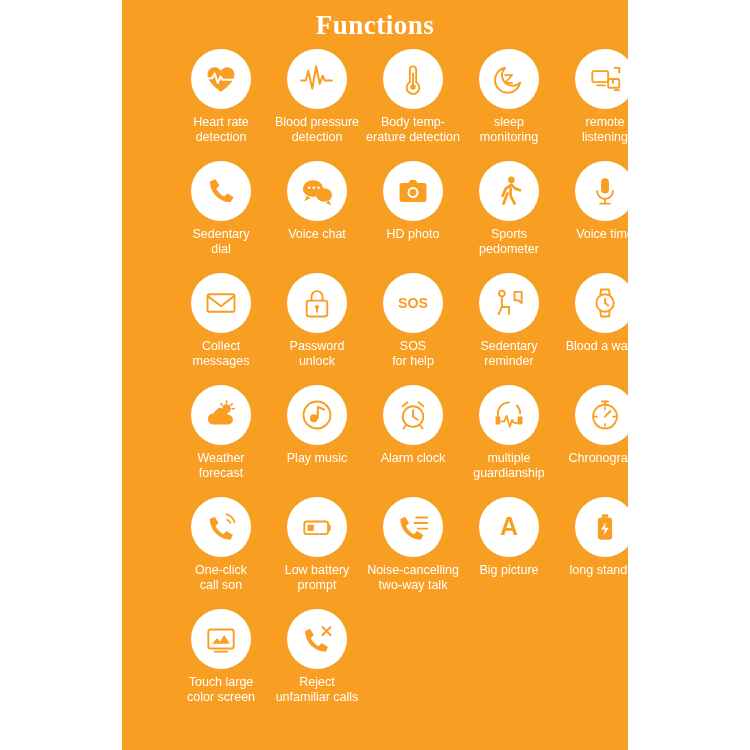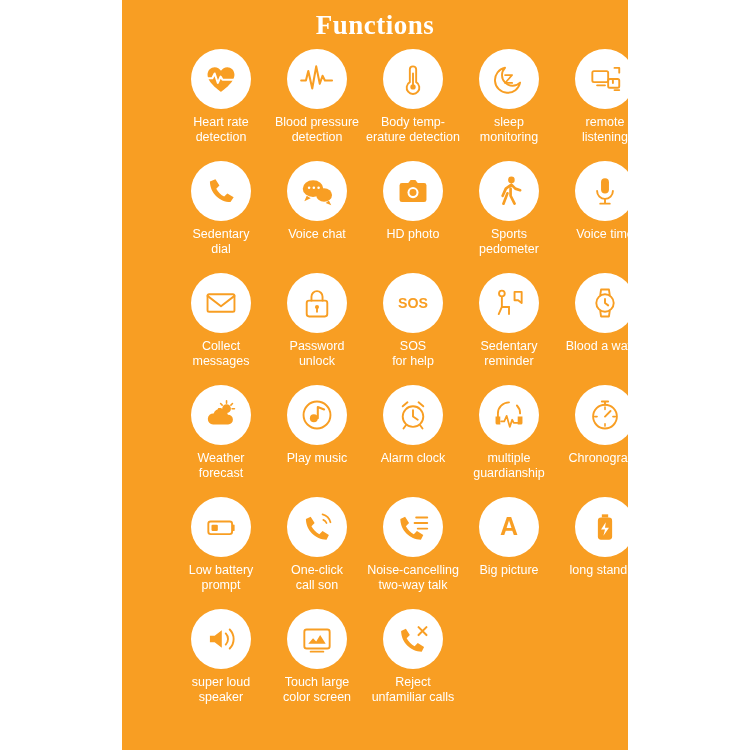--- a/index.html
+++ b/index.html
@@ -295,41 +295,41 @@
               <path d="M24 26l7-7"></path>
               <path d="M24 11v-4M20 7h8"></path>
               <path d="M24 14v3M34 26h3M24 38v-3M14 26h-3" stroke-width="2"></path>
             </svg>
           </div>
           <div class="label">Chronograph</div>
         </div>
         <div class="cell">
           <div class="circle">
             <svg width="38" height="38" viewBox="0 0 48 48" fill="none" stroke="#f89e23" stroke-width="2.4" stroke-linecap="round" stroke-linejoin="round">
+              <path d="M10 14c0 14 12 26 26 26l3-6-8-5-4 4c-4-2-8-6-10-10l4-4-5-8-6 3z" fill="#f89e23" stroke="none"></path>
+              <path d="M31 8a14 14 0 0 1 10 10M32 15a7 7 0 0 1 4 4" stroke-width="2.2"></path>
+            </svg>
+          </div>
+          <div class="label">One-click
+call son</div>
+        </div>
+        <div class="cell">
+          <div class="circle">
+            <svg width="38" height="38" viewBox="0 0 48 48" fill="none" stroke="#f89e23" stroke-width="2.4" stroke-linecap="round" stroke-linejoin="round">
               <rect x="8" y="17" width="30" height="16" rx="3"></rect>
               <path d="M40 22v6"></path>
               <rect x="12" y="21" width="8" height="8" rx="1.5" fill="#f89e23" stroke="none"></rect>
             </svg>
           </div>
           <div class="label">Low battery
 prompt</div>
         </div>
         <div class="cell">
           <div class="circle">
             <svg width="38" height="38" viewBox="0 0 48 48" fill="none" stroke="#f89e23" stroke-width="2.4" stroke-linecap="round" stroke-linejoin="round">
-              <path d="M10 14c0 14 12 26 26 26l3-6-8-5-4 4c-4-2-8-6-10-10l4-4-5-8-6 3z" fill="#f89e23" stroke="none"></path>
-              <path d="M31 8a14 14 0 0 1 10 10M32 15a7 7 0 0 1 4 4" stroke-width="2.2"></path>
-            </svg>
-          </div>
-          <div class="label">One-click
-call son</div>
-        </div>
-        <div class="cell">
-          <div class="circle">
-            <svg width="38" height="38" viewBox="0 0 48 48" fill="none" stroke="#f89e23" stroke-width="2.4" stroke-linecap="round" stroke-linejoin="round">
               <path d="M8 14c0 14 12 26 26 26l3-6-8-5-4 4c-4-2-8-6-10-10l4-4-5-8-6 3z" fill="#f89e23" stroke="none"></path>
               <path d="M28 12h14M26 19h16M30 26h12" stroke-width="2.4"></path>
             </svg>
           </div>
           <div class="label">Noise-cancelling
 two-way talk</div>
         </div>
         <div class="cell">
           <div class="circle">
             <svg width="40" height="40" viewBox="0 0 48 48">
@@ -340,30 +340,20 @@
         </div>
         <div class="cell">
           <div class="circle">
             <svg width="38" height="38" viewBox="0 0 48 48" fill="none" stroke="#f89e23" stroke-width="2.4" stroke-linecap="round" stroke-linejoin="round">
               <rect x="15" y="12" width="18" height="28" rx="4" fill="#f89e23" stroke="none"></rect>
               <path d="M20 12V8h8v4" fill="#f89e23" stroke="none"></path>
               <path d="M25 18l-6 9h5l-2 8 7-10h-5z" fill="#ffffff" stroke="none"></path>
             </svg>
           </div>
           <div class="label">long standby</div>
-        </div>
-        <div class="cell">
-          <div class="circle">
-            <svg width="38" height="38" viewBox="0 0 48 48" fill="none" stroke="#f89e23" stroke-width="2.4" stroke-linecap="round" stroke-linejoin="round">
-              <path d="M10 20h6l9-7v22l-9-7h-6z" fill="#f89e23" stroke="none"></path>
-              <path d="M30 17a10 10 0 0 1 0 14M35 12a17 17 0 0 1 0 24" stroke-width="2.4"></path>
-            </svg>
-          </div>
-          <div class="label">super loud
-speaker</div>
         </div>
         <div class="cell">
           <div class="circle">
             <svg width="38" height="38" viewBox="0 0 48 48" fill="none" stroke="#f89e23" stroke-width="2.4" stroke-linecap="round" stroke-linejoin="round">
               <rect x="8" y="12" width="32" height="24" rx="3"></rect>
               <path d="M13 30l6-7 4 4 5-8 7 11z" fill="#f89e23" stroke="none"></path>
               <path d="M16 40h16"></path>
             </svg>
           </div>
           <div class="label">Touch large

